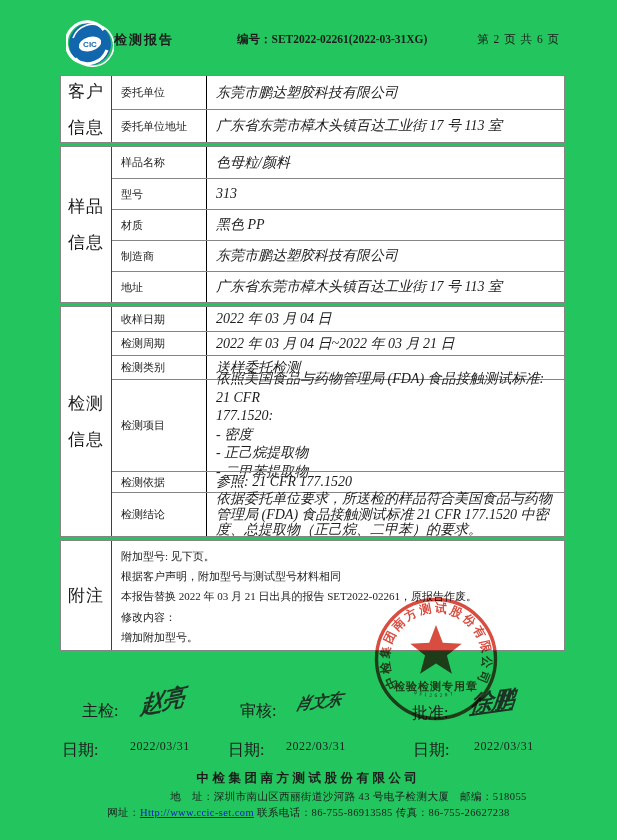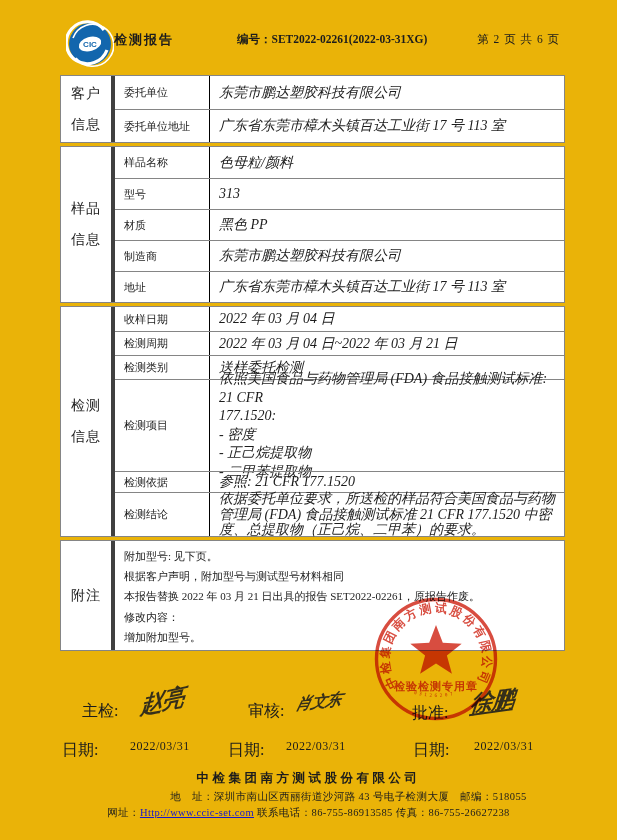--- a/index.html
+++ b/index.html
@@ -1,29 +1,29 @@
 <!DOCTYPE html>
 <html><head>
 <meta charset="utf-8">
 <style>
   html,body{margin:0;padding:0;background:#fff;}
-  .page{position:relative;width:617px;height:840px;background:#eab308;overflow:hidden;
+  .page{position:relative;width:617px;height:840px;background:#22c55e;overflow:hidden;
         font-family:"Liberation Serif","DejaVu Serif",serif;color:#1c1c1c;}
 
   
   .hdr-logo{position:absolute;left:66px;top:20px;width:48px;height:48px;}
   .hdr-title{position:absolute;left:114px;top:31px;font-size:13px;font-weight:bold;letter-spacing:2px;}
   .hdr-no{position:absolute;left:237px;top:32px;font-size:11.5px;font-weight:bold;}
   .hdr-page{position:absolute;right:57px;top:32px;font-size:11.5px;font-weight:normal;letter-spacing:1px;}
 
   
   .tables{position:absolute;left:60px;top:75px;width:505px;}
   .section{display:flex;border:1px solid #858585;margin-bottom:3px;box-sizing:border-box;background:#fff;}
-  .sec-label{width:50px;min-width:50px;border-right:4px solid #404040;display:flex;flex-direction:column;
-             align-items:center;justify-content:center;gap:13px;font-size:14px;letter-spacing:1px;}
+  .sec-label{width:50px;min-width:50px;border-right:1px solid #404040;display:flex;flex-direction:column;
+             align-items:center;justify-content:center;gap:13px;font-size:17px;letter-spacing:1px;}
   .sec-label.single{gap:0;}
   .rows{flex:1;display:flex;flex-direction:column;}
   .frow{display:flex;box-sizing:border-box;}
   .frow + .frow{border-top:1px solid #858585;}
   .fl{width:95px;min-width:95px;border-right:1px solid #000000;display:flex;align-items:center;
       padding-left:9px;box-sizing:border-box;font-size:11px;}
   .fv{flex:1;display:flex;align-items:center;padding:2px 8px 2px 9px;font-size:14px;box-sizing:border-box;font-style:italic;}
   .fv.multi{flex-direction:column;align-items:flex-start;justify-content:center;line-height:18.5px;}
   .fv.wrap{line-height:15.5px;}
   .h33{height:33px}.h31{height:31px}.h24{height:24px}.h92{height:92px}.h21{height:21px}.h44{height:44px}
@@ -157,21 +157,21 @@
         <div>附加型号: 见下页。</div>
         <div>根据客户声明，附加型号与测试型号材料相同</div>
         <div>本报告替换 2022 年 03 月 21 日出具的报告 SET2022-02261，原报告作废。</div>
         <div>修改内容：</div>
         <div>增加附加型号。</div>
       </div>
     </div>
   </div>
 
   <div class="lab" style="left:82px;top:701px;">主检:</div>
-  <div class="lab" style="left:248px;top:701px;">审核:</div>
+  <div class="lab" style="left:240px;top:701px;">审核:</div>
   <div class="lab" style="left:412px;top:703px;">批准:</div>
 
   <div class="sig" style="left:140px;top:686px;font-size:23px;">赵亮</div>
   <div class="sig" style="left:296px;top:692px;font-size:16px;transform:rotate(-6deg) skewX(-20deg);">肖文东</div>
   <div class="sig u" style="left:470px;top:686px;font-size:23px;transform:rotate(-8deg) skewX(-14deg);">徐鹏</div>
 
   <svg class="stamp" viewBox="0 0 132 132">
     <circle cx="66" cy="66" r="59.5" fill="none" stroke="#d4392b" stroke-width="3.4"></circle>
     <polygon fill="#d4392b" points="66,32 72.8,49.7 91.7,50.7 76.9,62.6 81.9,80.8 66,70.5 50.1,80.8 55.1,62.6 40.3,50.7 59.2,49.7"></polygon>
     <defs>

